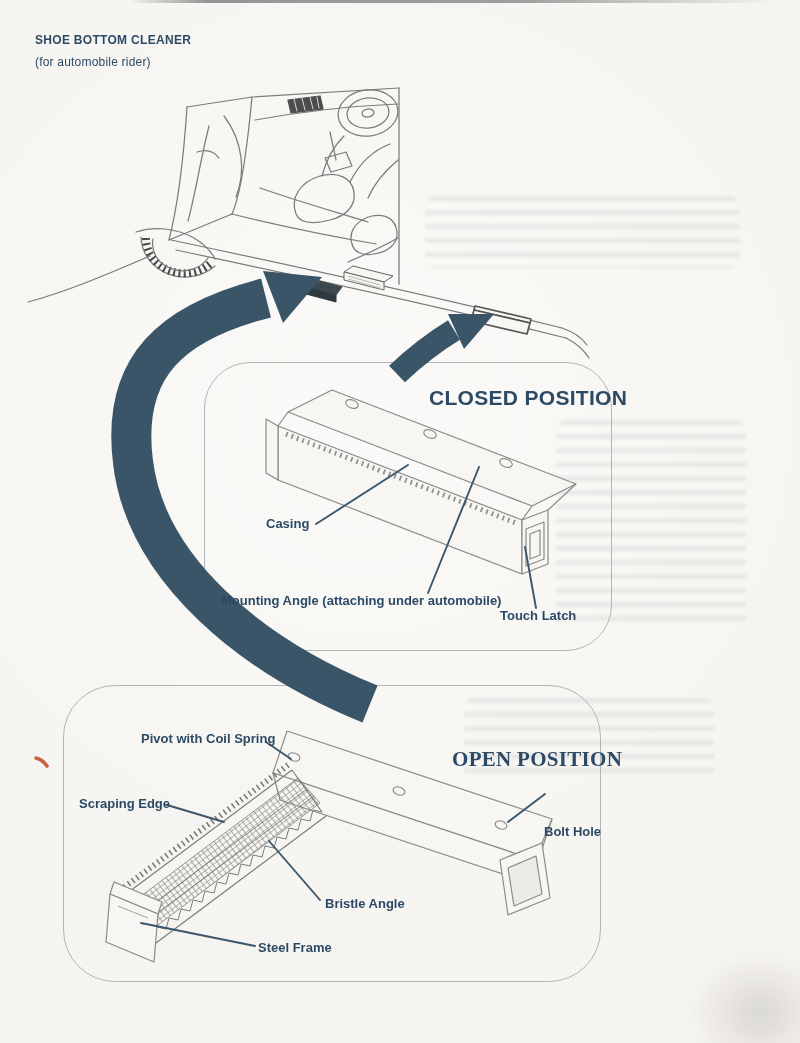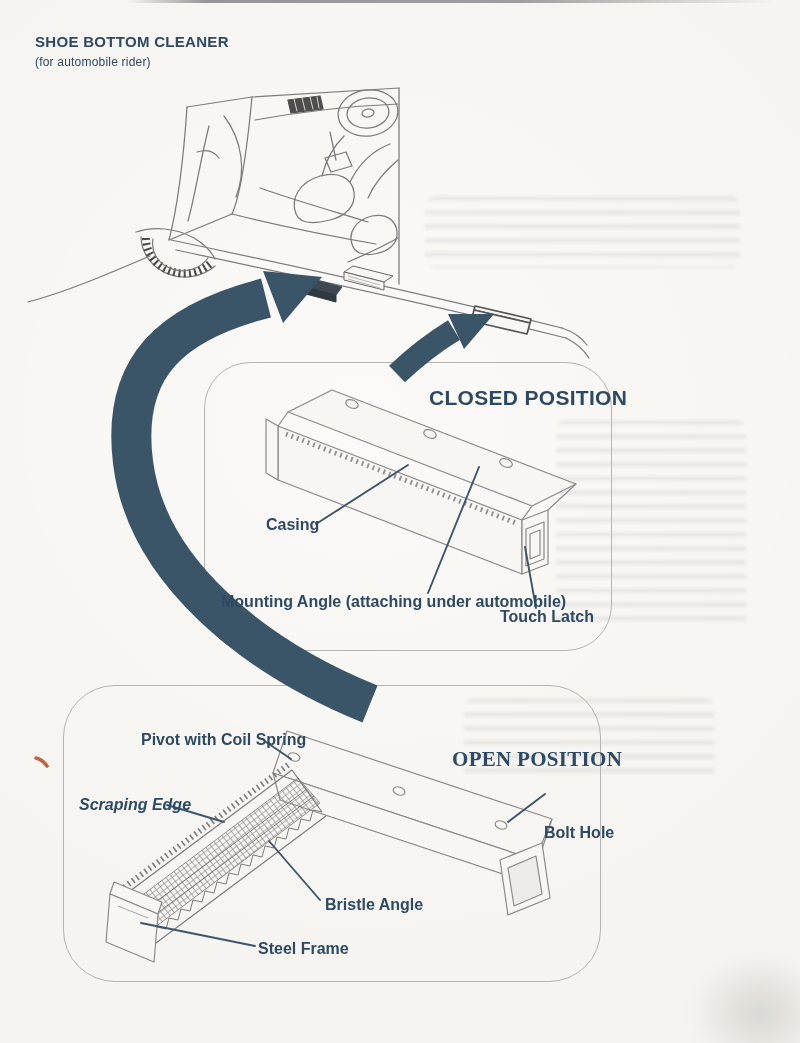--- a/index.html
+++ b/index.html
@@ -24,38 +24,38 @@
     background:linear-gradient(90deg, rgba(70,70,76,0) 0%, rgba(70,70,76,.55) 12%, rgba(70,70,76,.5) 60%, rgba(70,70,76,0) 100%);
     filter:blur(.7px);
   }
   .corner-shade{
     position:absolute; right:-30px; bottom:-30px; width:140px; height:120px;
     background:radial-gradient(closest-side, rgba(120,114,106,.22), rgba(120,114,106,0));
     filter:blur(6px);
   }
   .title{
     position:absolute; left:35px; top:33px; color:var(--ink,#2c4a66);
-    font-size:15px; font-weight:700; letter-spacing:.3px; white-space:nowrap;
+    font-size:12px; font-weight:700; letter-spacing:.3px; white-space:nowrap;
   }
   .subtitle{
     position:absolute; left:35px; top:55px; color:var(--ink,#2c4a66);
     font-size:12px; font-weight:400; letter-spacing:.2px; white-space:nowrap;
   }
   .panel{
     position:absolute; border:1.4px solid var(--panel_border,#b6b4b2);
     background:transparent; box-sizing:border-box;
   }
   .panel.closed{ left:204px; top:362px; width:408px; height:289px; border-radius:46px; }
   .panel.open{ left:63px; top:685px; width:538px; height:297px; border-radius:52px; }
   .heading{
     position:absolute; color:var(--ink,#2c4a66); font-size:21px; font-weight:700;
     letter-spacing:.3px; white-space:nowrap; z-index:6;
   }
   .label{
-    position:absolute; color:var(--ink,#2c4a66); font-size:16px; font-weight:700;
+    position:absolute; color:var(--ink,#2c4a66); font-size:13px; font-weight:700;
     white-space:nowrap; z-index:6;
   }
   svg.art{ position:absolute; left:0; top:0; z-index:4; }
 </style>
 </head>
 <body>
 
 <div class="page">
 
   <div class="scan-edge"></div>
@@ -201,18 +201,18 @@
   </svg>
 
   <div class="heading" style="left:429px; top:386px;">CLOSED POSITION</div>
   <div class="heading" style="left:452px; top:747px;font-family:Liberation Serif, serif;">OPEN POSITION</div>
 
   <div class="label" style="left:266px; top:516px;">Casing</div>
   <div class="label" style="left:221px; top:593px;">Mounting Angle (attaching under automobile)</div>
   <div class="label" style="left:500px; top:608px;">Touch Latch</div>
 
   <div class="label" style="left:141px; top:731px;">Pivot with Coil Spring</div>
-  <div class="label" style="left:79px; top:796px;font-style:italic;">Scraping Edge</div>
+  <div class="label" style="left:79px; top:796px;">Scraping Edge</div>
   <div class="label" style="left:544px; top:786px;margin-top:38px;">Bolt Hole</div>
   <div class="label" style="left:325px; top:896px;">Bristle Angle</div>
   <div class="label" style="left:258px; top:940px;">Steel Frame</div>
 
 </div>
 
 </body></html>

